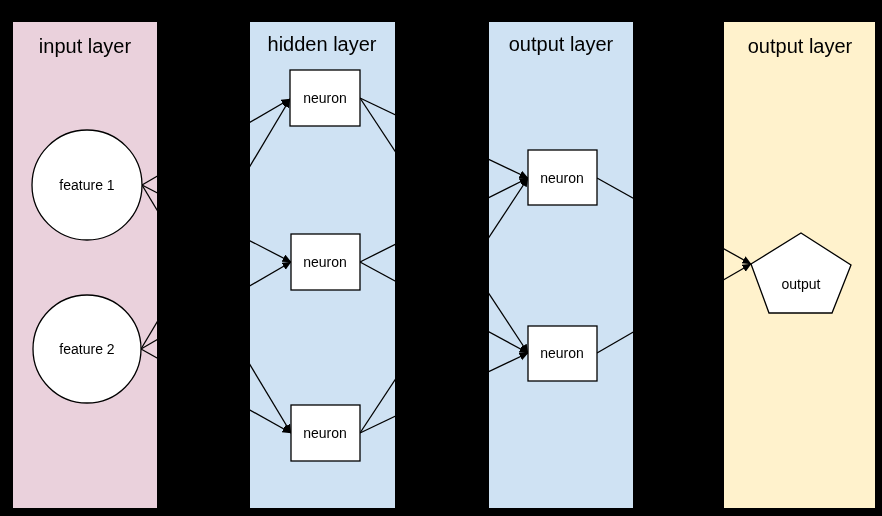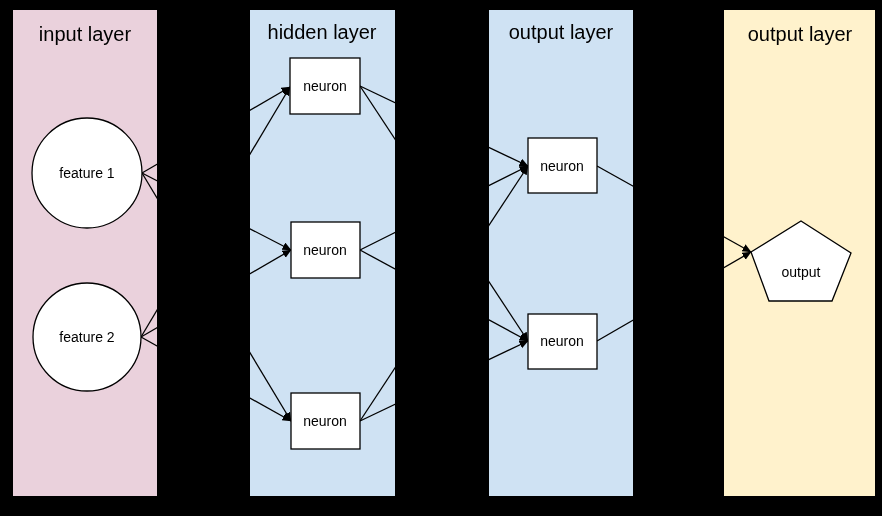--- a/index.html
+++ b/index.html
@@ -9,20 +9,21 @@
     height: 516px;
     background: #000000;
     overflow: hidden;
     font-family: "Liberation Sans", sans-serif;
   }
   .stage {
     position: relative;
     width: 882px;
     height: 372px;
     background: #000000;
+    margin-top: 12px;
   }
   svg { display: block; }
   text {
     font-family: "Liberation Sans", sans-serif;
     fill: #000000;
   }
   .layer-title { font-size: 20px; }
   .node-label  { font-size: 14px; }
 </style>
 </head>

